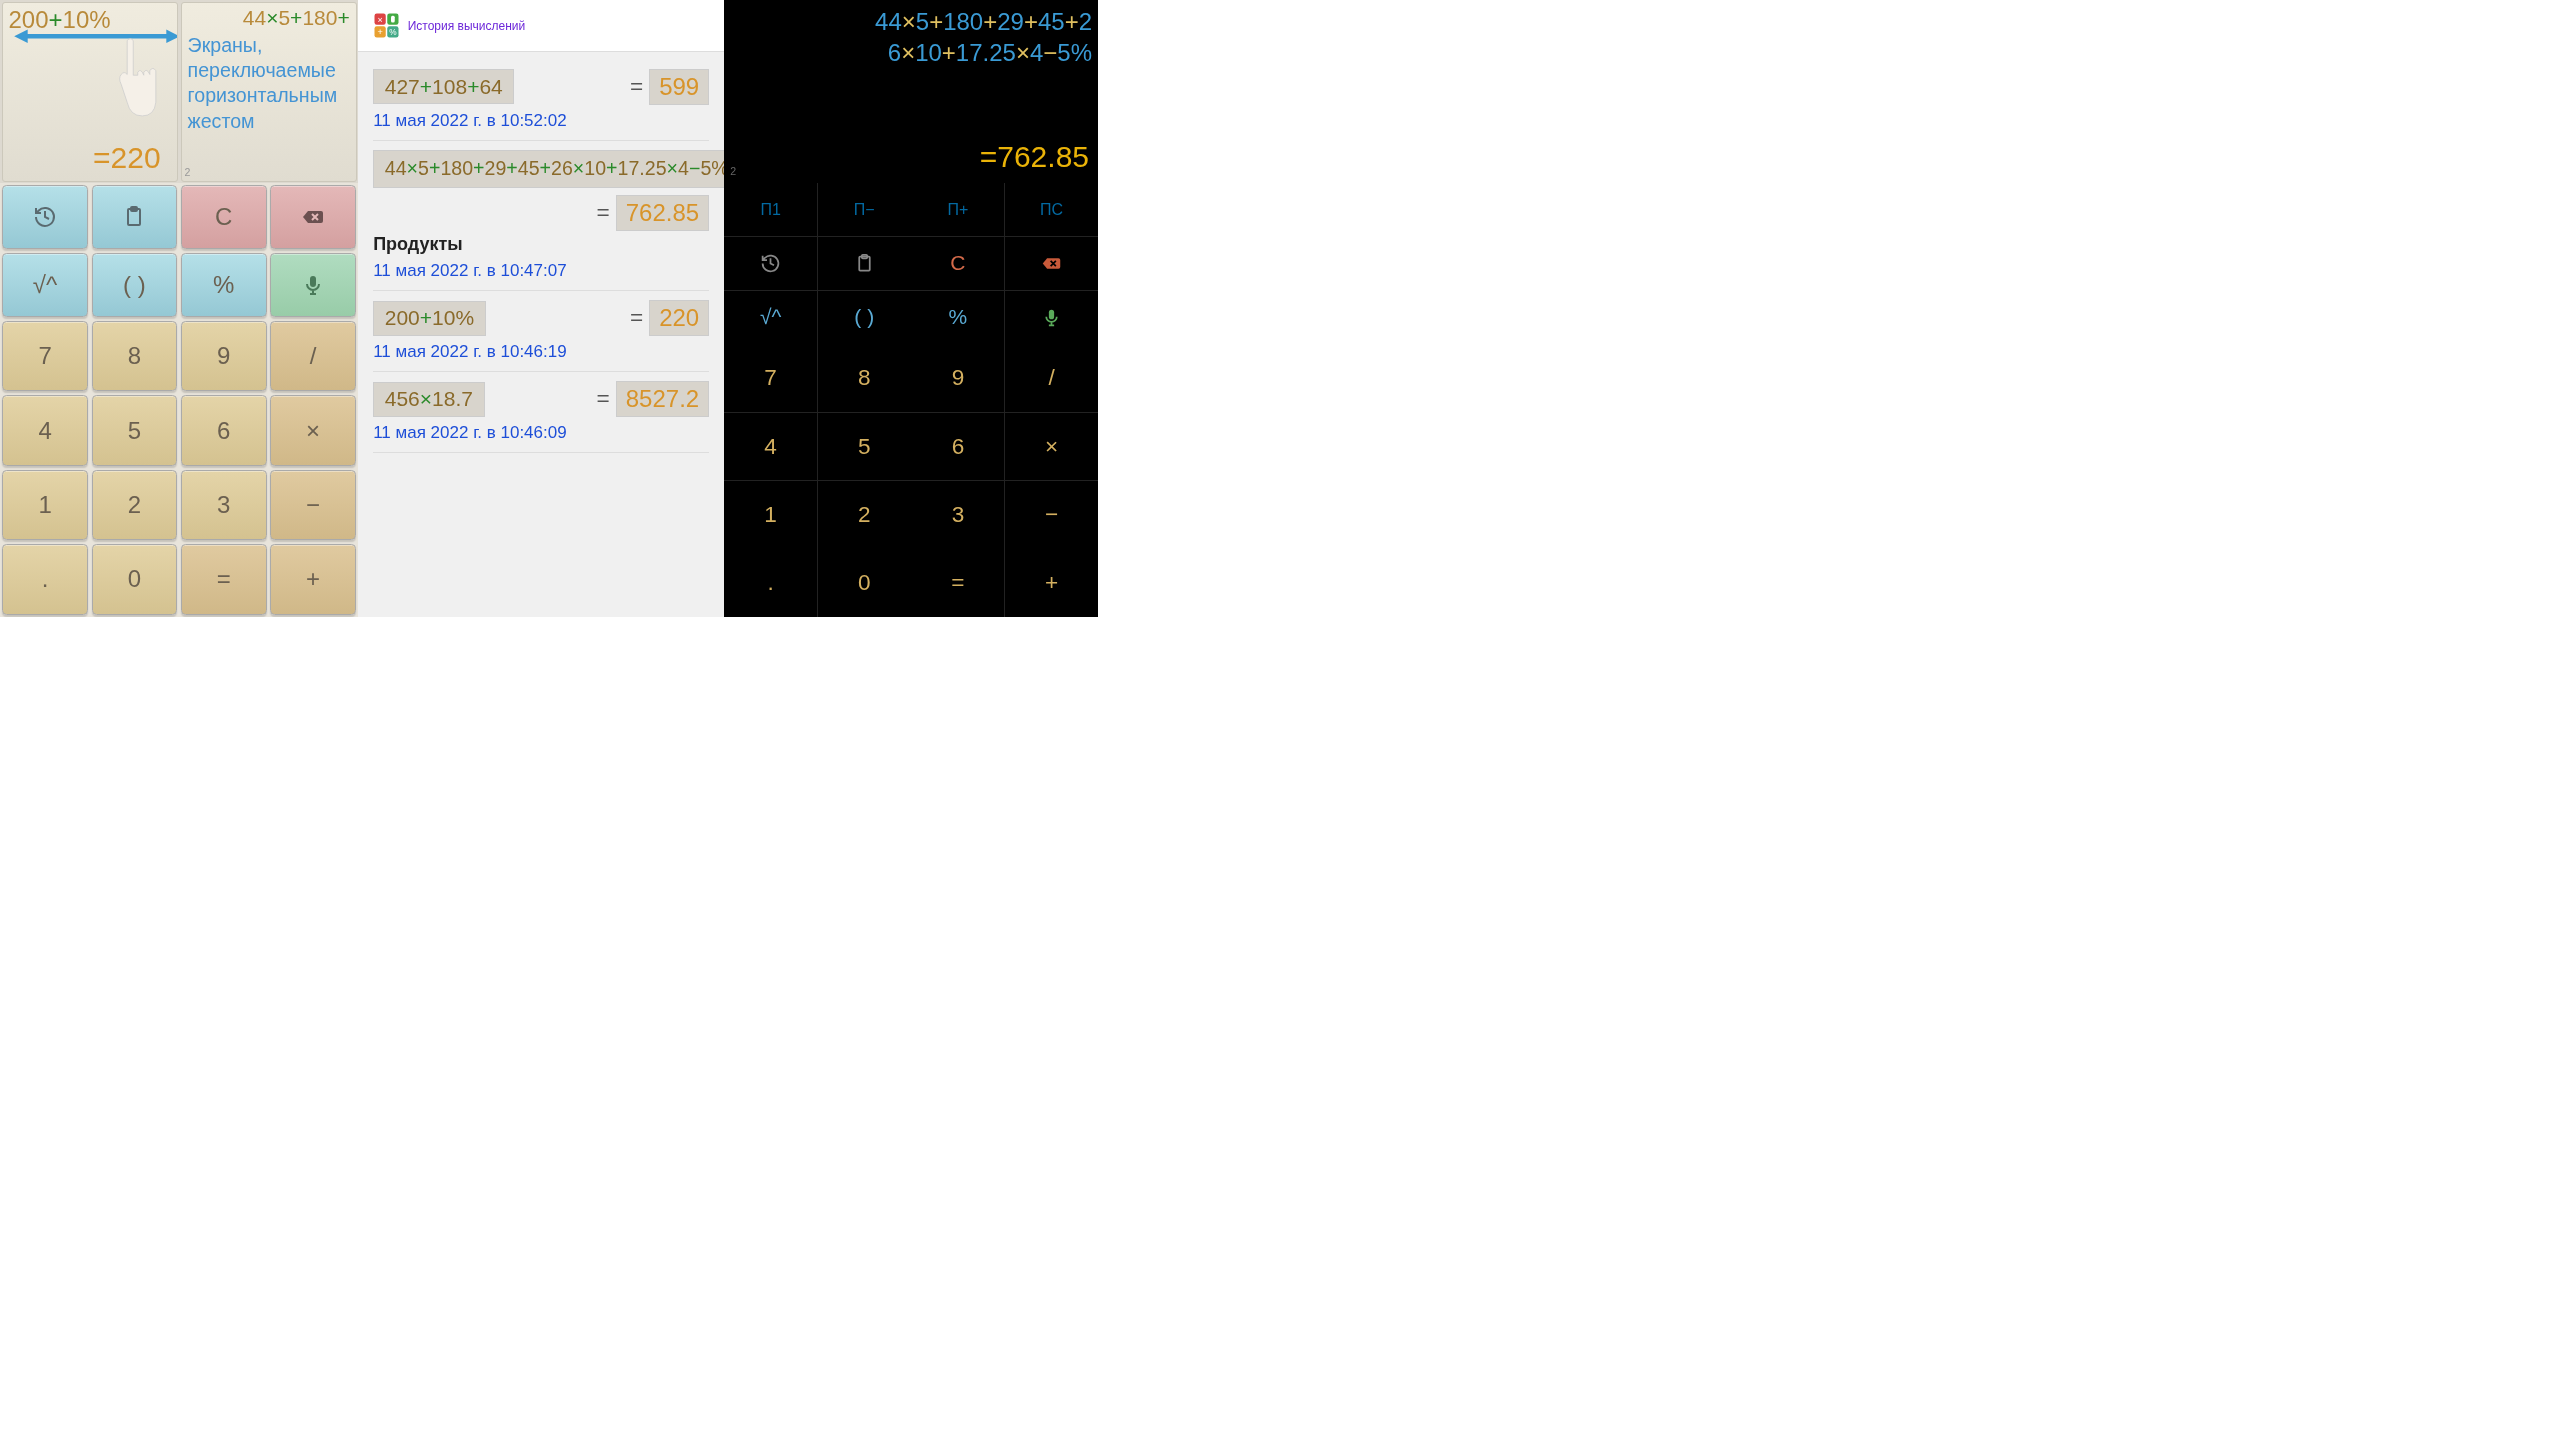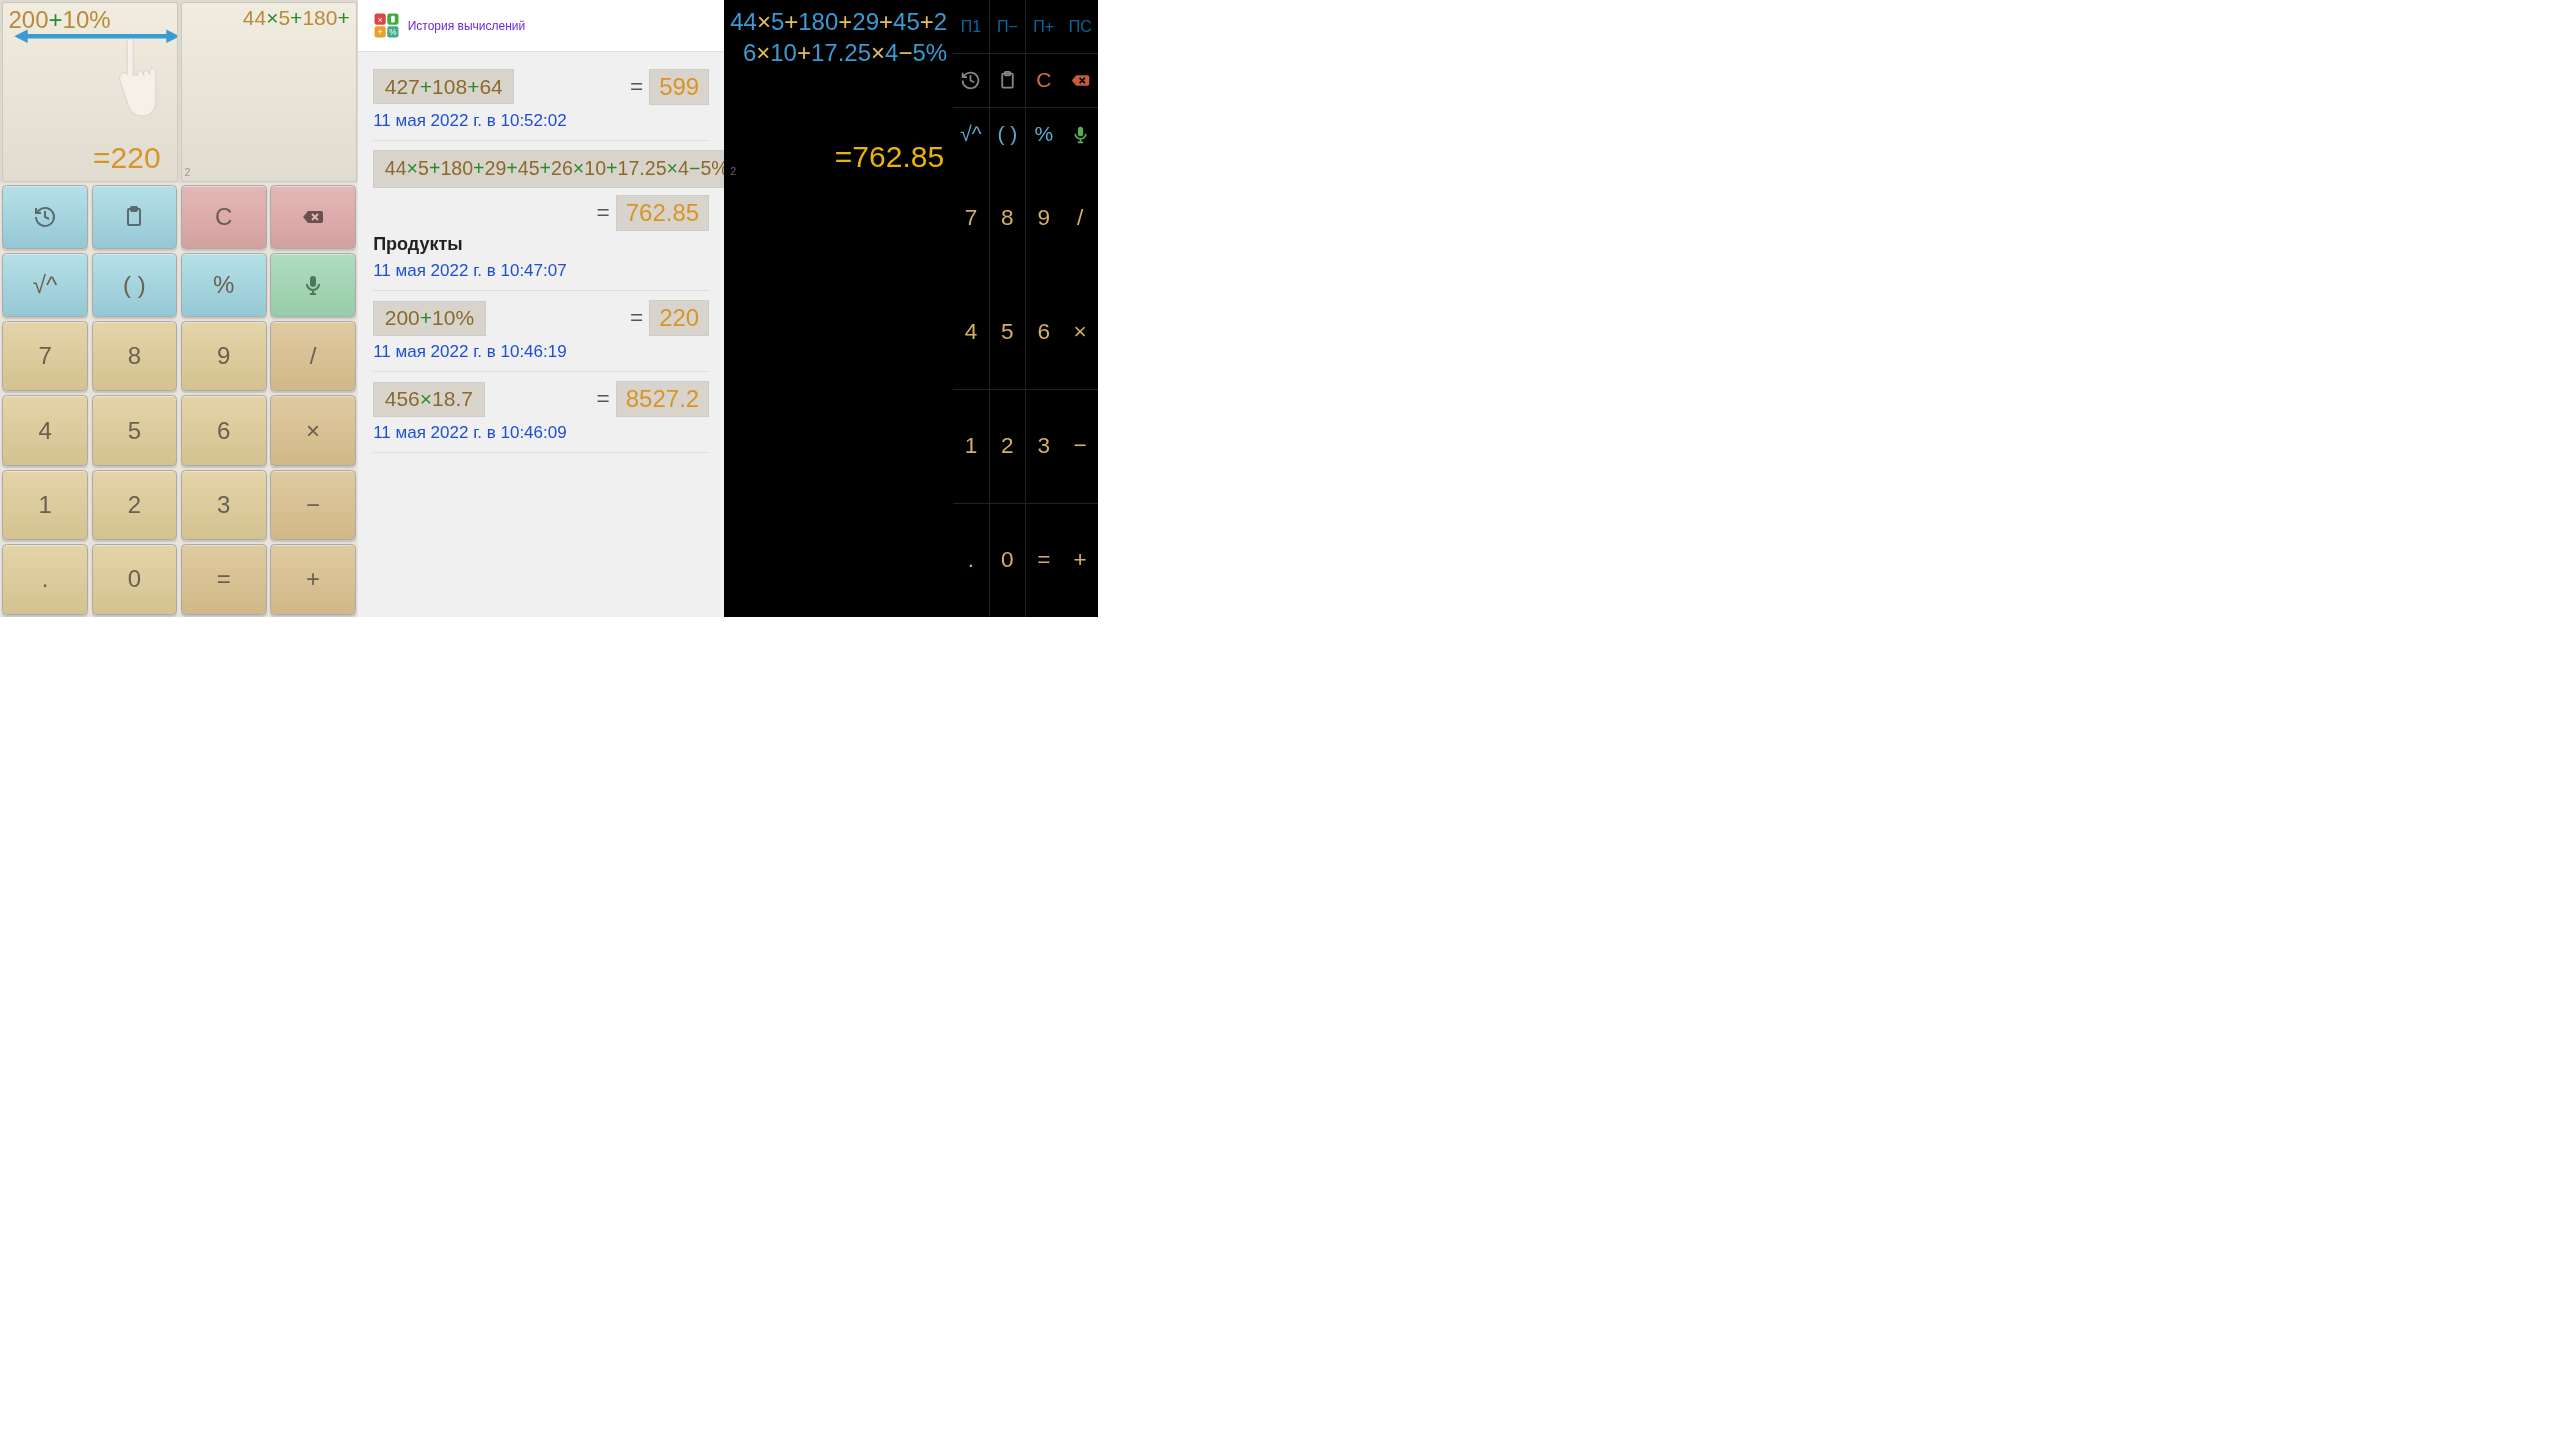--- a/index.html
+++ b/index.html
@@ -42,21 +42,21 @@
   .p2-eq { font-size: 22.6px; color: #555; }
   .p2-resbox { background: #d8d4cc; padding: 3px 9px; font-size: 24px; color: #d8942a; border: 0.8px solid #ccc; }
   .p2-time { font-size: 17px; color: #1d4ed8; margin-top: 6px; }
   .p2-label { font-size: 18px; font-weight: bold; color: #222; margin-top: 3px; }
   .p2-footer { display: flex; border-top: 0.8px solid #ccc; }
   .p2-btn { flex: 1; padding: 13.6px; font-size: 19.6px; background: #e4e4e4; border: 0.8px solid #bbb; text-align: center; cursor: pointer; }
   
   .p2-entry.big .p2-exprbox { font-size: 19.6px; line-height: 1.4; text-align: center; flex: 1; }
   
   
-  .panel3 { width: 382px; height: 617px; background: #000; display: flex; flex-direction: row; }
+  .panel3 { width: 382px; height: 617px; background: #000; display: flex; flex-direction: column; }
   .p3-display { height: 183px; padding: 6px; position: relative; }
   .p3-expr { font-size: 24px; color: #3a9ad4; text-align: right; line-height: 1.3; }
   .p3-expr .op { color: #e0c060; }
   .p3-result { font-size: 30px; color: #eab308; text-align: right; position: absolute; bottom: 9px; right: 9px; }
   .p3-pagenum { position: absolute; bottom: 6px; left: 6px; font-size: 10.6px; color: #666; }
   .p3-keys { flex: 1; display: grid; grid-template-columns: repeat(4, 1fr); grid-template-rows: 53px 53px 53px repeat(4, 1fr); gap: 0.8px; background: #222; }
   .p3-key { background: #000; display: flex; align-items: center; justify-content: center; font-size: 21px; cursor: pointer; }
   .p3-key.mem { color: #0369a1; font-size: 16px; }
   .p3-key.blue { color: #5aaad4; }
   .p3-key.red { color: #d46a4a; }
@@ -82,20 +82,21 @@
         <svg width="53" height="98" style="position:absolute;top:7.5px;left:98px" viewBox="0 0 70 130">
           <path d="M 28 10 Q 24 5 20 10 L 20 55 Q 16 50 12 55 Q 8 60 12 68 L 20 92 Q 24 110 40 110 Q 56 110 58 92 L 58 50 Q 54 44 50 50 L 50 55 Q 46 46 42 52 L 42 56 Q 38 46 34 52 L 34 56 L 28 56 Z" fill="#f5f0e8" stroke="#ccc" stroke-width="1"></path>
         </svg>
       </div>
       <div class="result">=220</div>
     </div>
     <div class="p1-tab p1-tab2">
       <div class="expr">
         <span>44</span><span class="op">×</span><span>5</span><span class="op">+</span><span>180</span><span class="op">+</span>
       </div>
+      <div class="hint">Экраны, переключаемые горизонтальным жестом</div>
       <div class="pagenum">2</div>
     </div>
   </div>
   <div class="p1-keys">
     <div class="p1-key blue">
         <svg viewBox="0 0 24 24">
           <path fill="none" stroke="#5a6a70" stroke-width="2" d="M12 6v6l4 2 M3 12a9 9 0 1 0 2.5-6.3L3 8 M3 3v5h5"></path>
         </svg>
       </div>
     <div class="p1-key blue">

